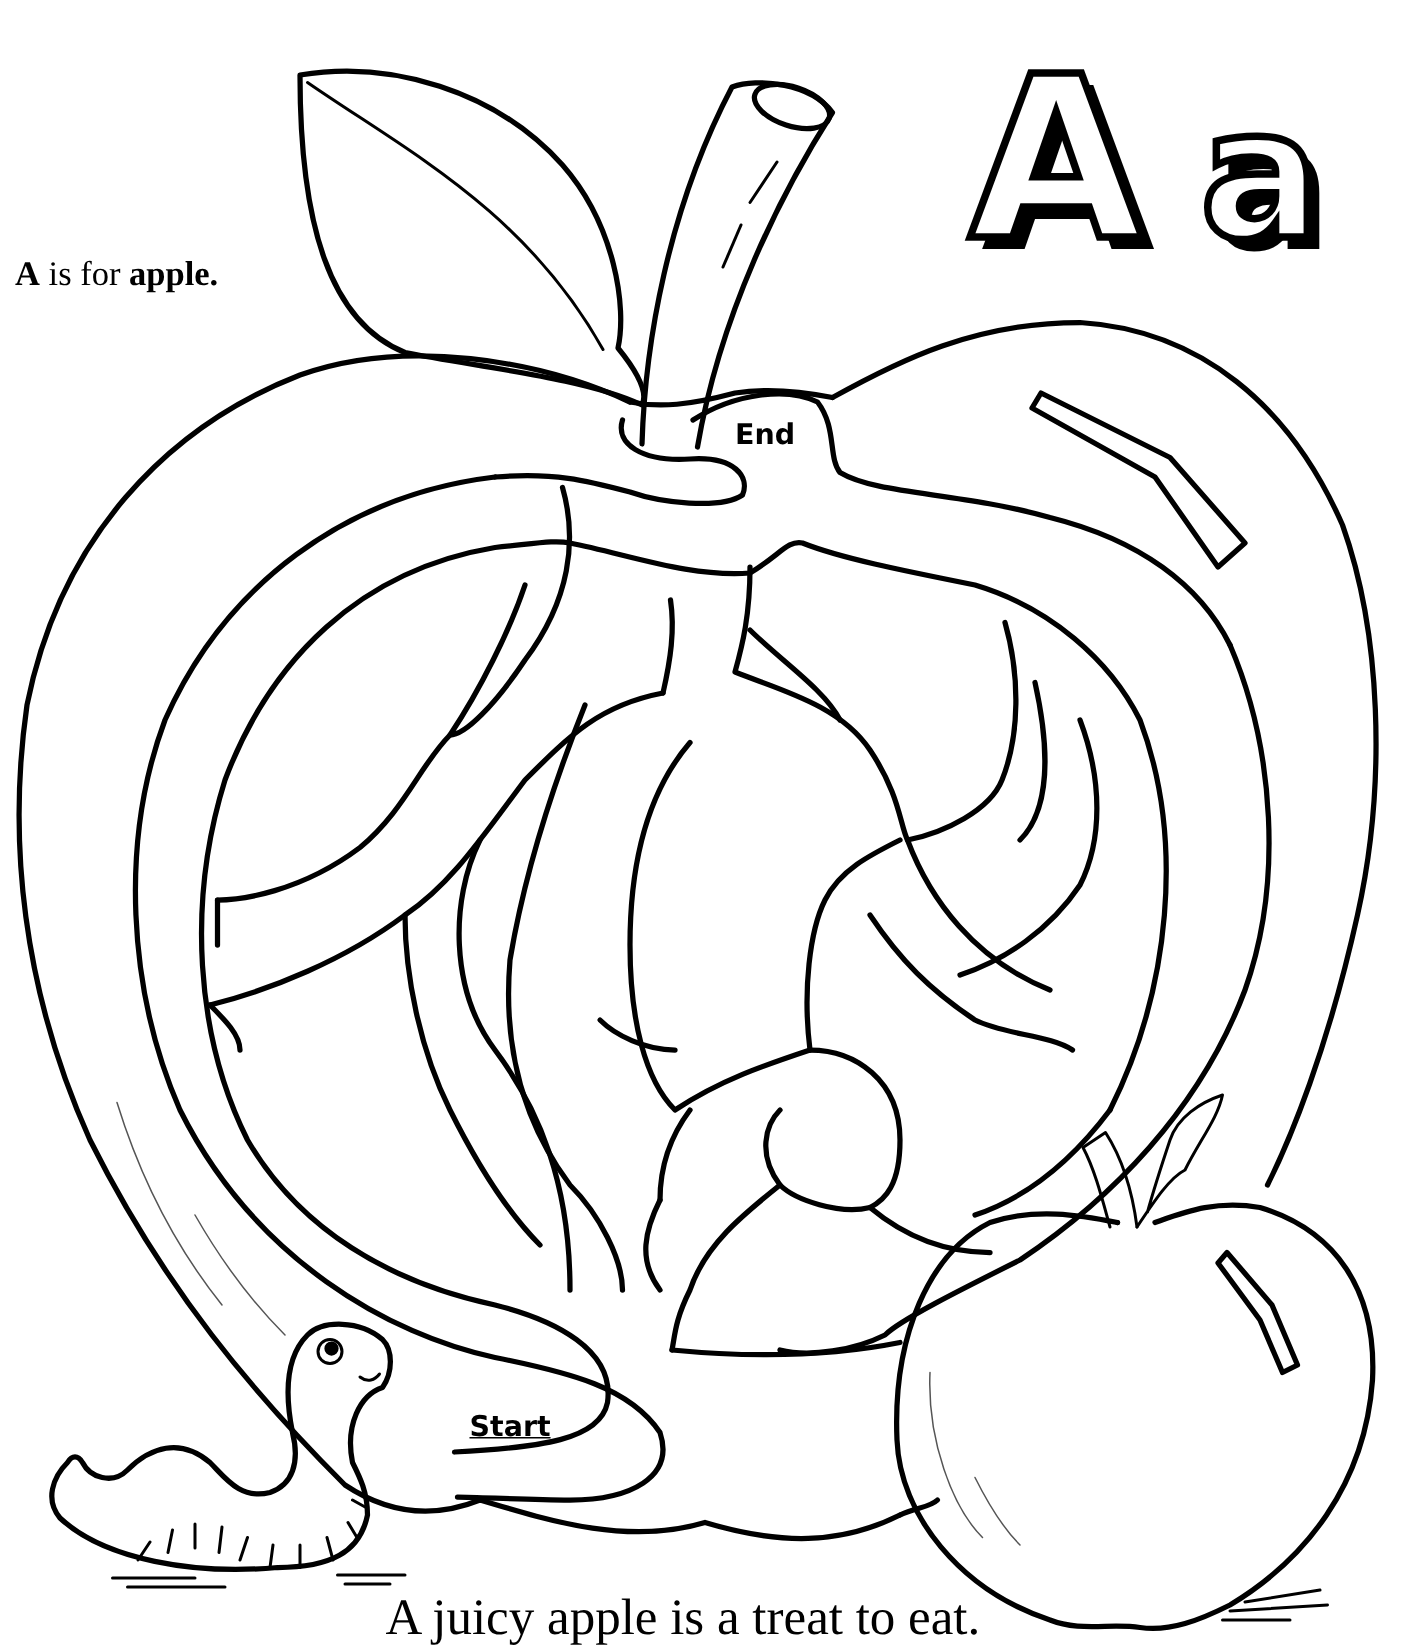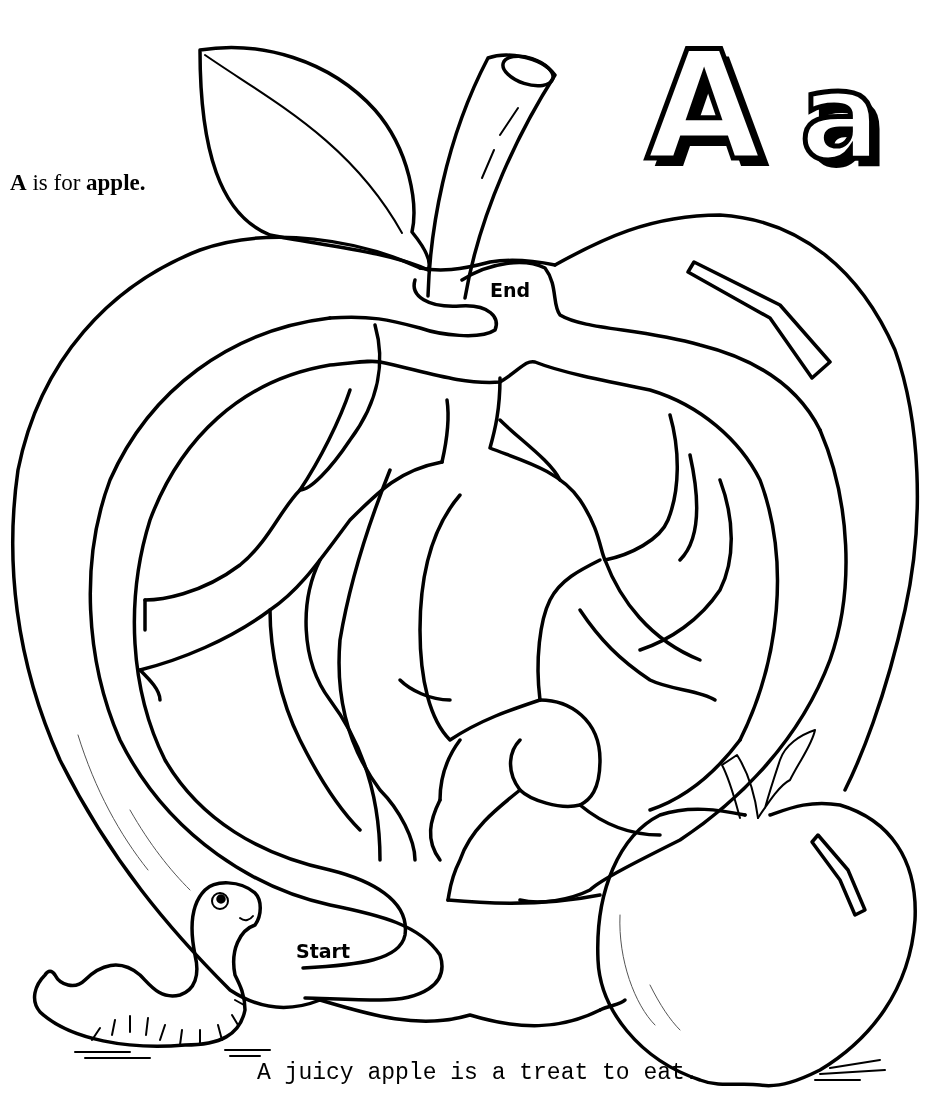--- a/index.html
+++ b/index.html
@@ -12,30 +12,30 @@
     .art .thin { stroke-width: 2; }
     .art .hair { stroke-width: 1; stroke: #555; }
     .caption-top {
       position: absolute; left: 10px; top: 170px;
       font-family: "Liberation Serif", "DejaVu Serif", serif;
       font-size: 23px; color: #000000; white-space: nowrap;
     }
     .caption-top b { font-weight: bold; }
     .caption-bottom {
       position: absolute; left: 257px; top: 1060px;
-      font-family: Liberation Mono, monospace;
-      font-size: 23px; color: #000; white-space: nowrap;
+      font-family: Liberation Serif, serif;
+      font-size: 34px; color: #000; white-space: nowrap;
     }
     .maze-label {
       position: absolute;
       font-family: "DejaVu Sans", sans-serif;
       font-weight: bold; font-size: 19px; color: #000; text-align: center;
     }
     .label-end { left: 490px; top: 279px; }
-    .label-start { left: 296px; top: 940px; }
+    .label-start { left: 313px; top: 940px; text-decoration: underline; }
     .big-letters {
       position: absolute; left: 640px; top: 20px; width: 300px; height: 160px;
     }
     .big-letters text {
       font-family: "DejaVu Sans", sans-serif; font-weight: bold;
     }
   </style>
 </head>
 <body>
 

